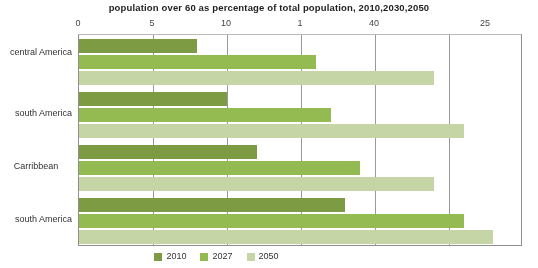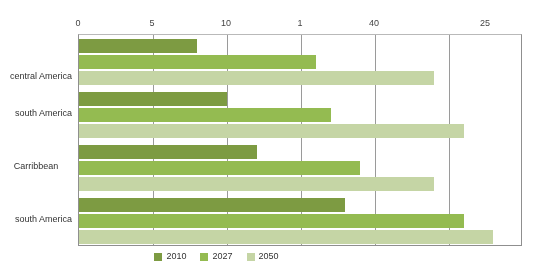--- a/index.html
+++ b/index.html
@@ -104,32 +104,33 @@
     font-size: 9px;
     color: #333;
     line-height: 1;
   }
 </style>
 </head>
 <body>
 
 <div id="chart-root">
 
+  <div class="chart-title">population over 60 as percentage of total population, 2010,2030,2050</div>
 
   <div id="xticks-layer">
       <div class="xtick" style="left: 78px;">0</div>
       <div class="xtick" style="left: 152px;">5</div>
       <div class="xtick" style="left: 226px;">10</div>
       <div class="xtick" style="left: 300px;">1</div>
       <div class="xtick" style="left: 374px;">40</div>
       <div class="xtick" style="left: 448px; margin-left: 37px;">25</div>
       <div class="xtick" style="left: 522px; margin-left: 36px;">30</div>
     </div>
   <div id="ycats-layer">
-      <div class="ycat-wrap" style="top: 71px;">central America</div>
+      <div class="ycat-wrap" style="top: 47px;">central America</div>
       <div class="ycat-wrap" style="top: 107.5px;">south America</div>
       <div class="ycat-wrap" style="top: 160.5px; text-align: center;">Carribbean</div>
       <div class="ycat-wrap" style="top: 213.5px;">south America</div>
     </div>
 
   <div class="plot-area" id="plot-area">
     <div id="grid-layer">
         <div class="gridline" style="left: 74px;"></div>
         <div class="gridline" style="left: 148px;"></div>
         <div class="gridline" style="left: 222px;"></div>

